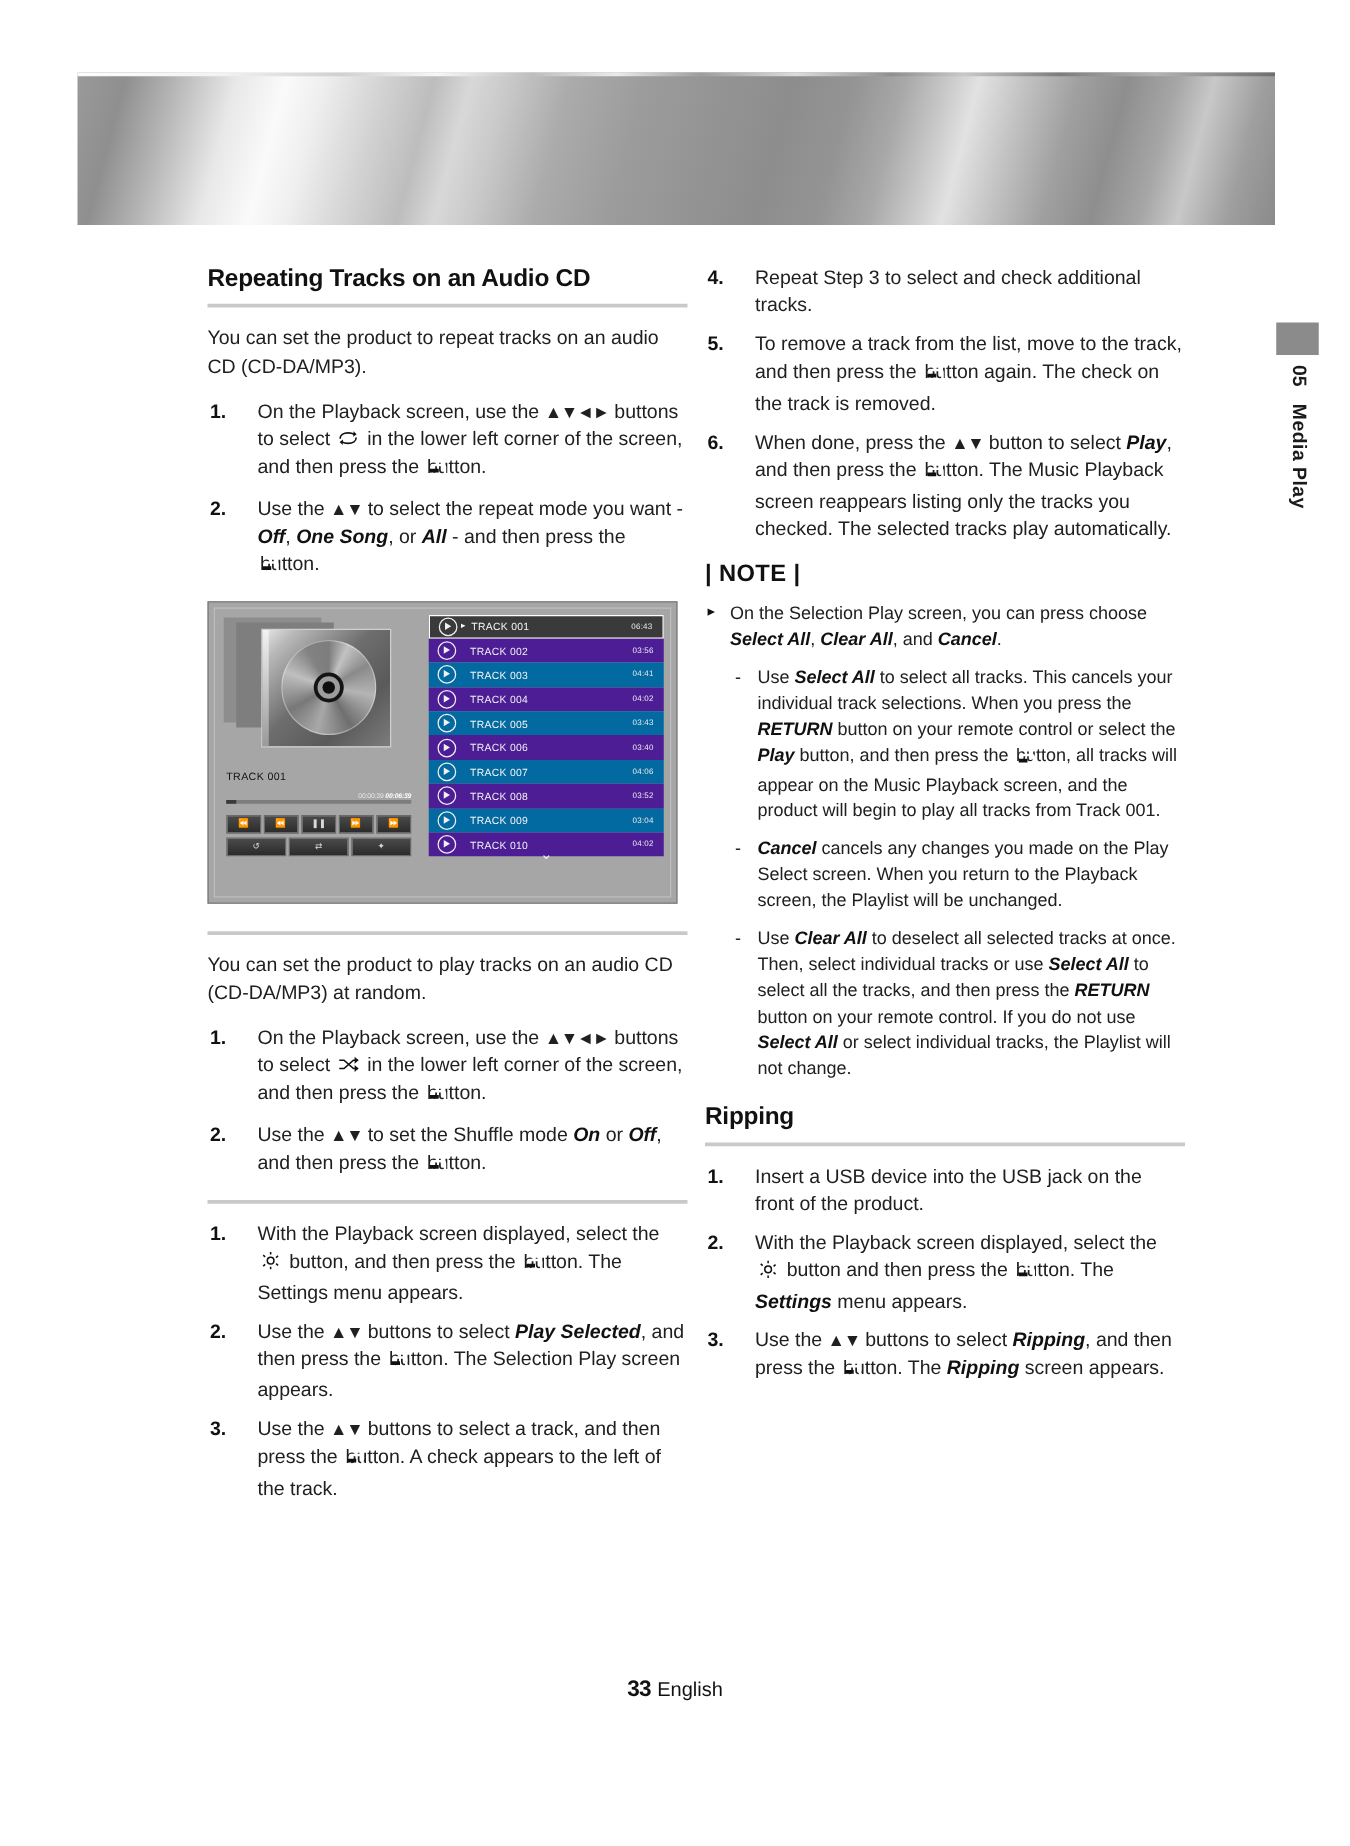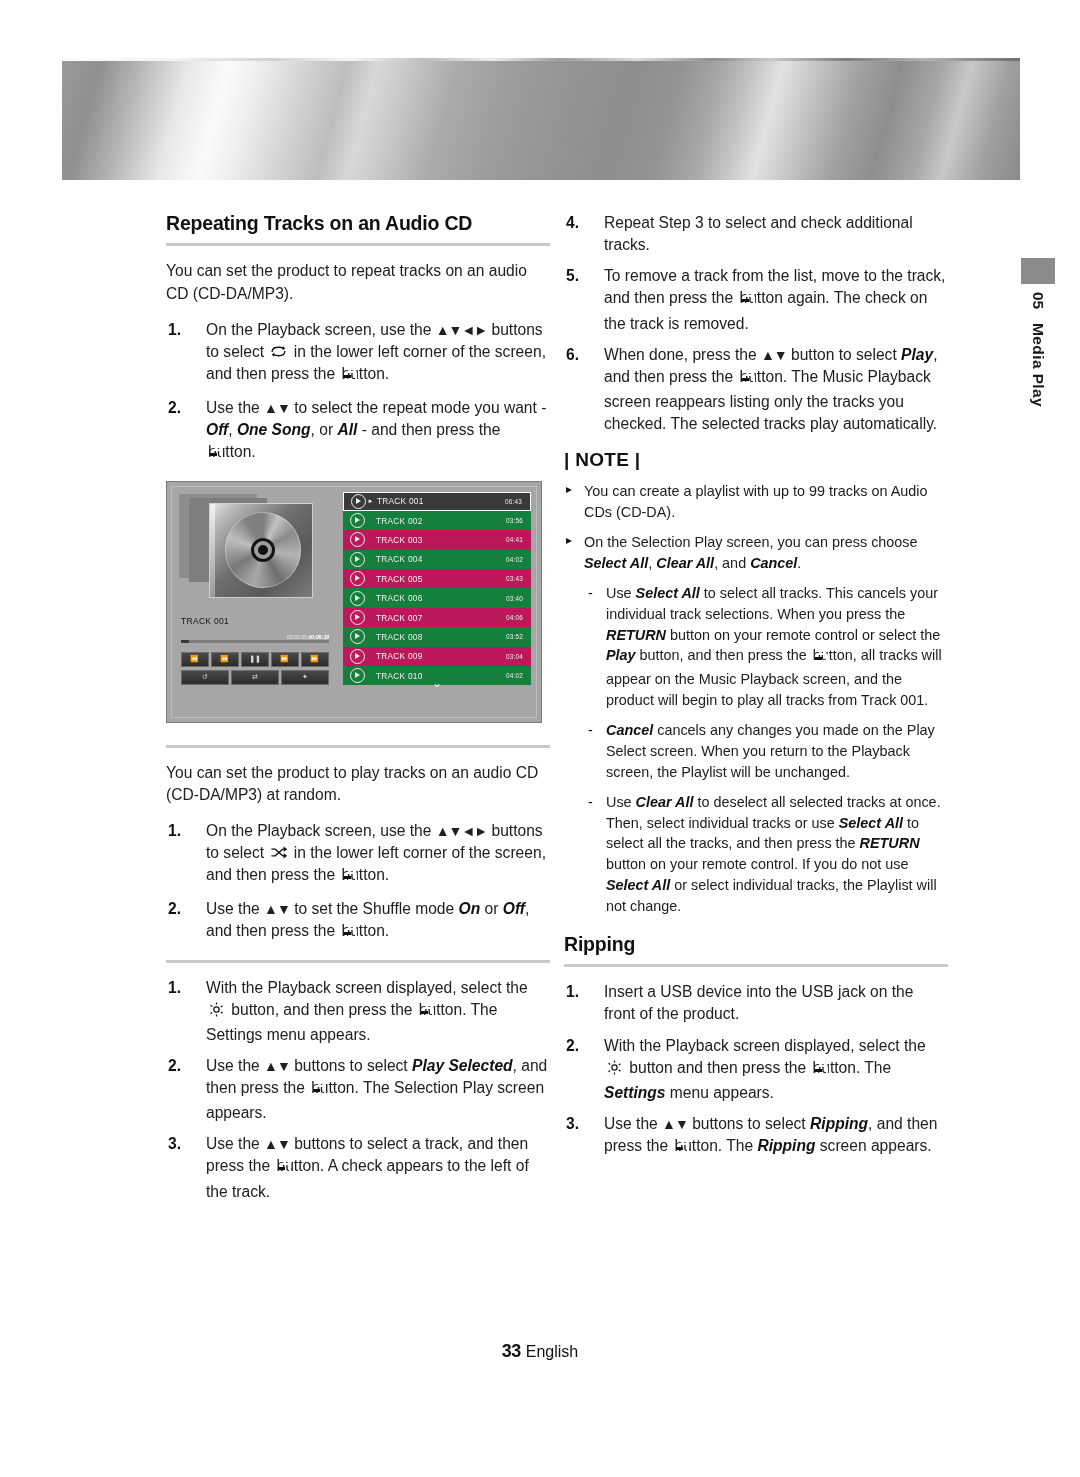--- a/index.html
+++ b/index.html
@@ -324,22 +324,22 @@
     width: 188px;
     background: #a6a6a6;
   }
   .track-row {
     height: 19.4px;
     display: flex;
     align-items: center;
     position: relative;
     box-sizing: border-box;
   }
-  .track-row.odd  { background: #15803d; }
-  .track-row.even { background: #be185d; }
+  .track-row.odd  { background: #4c1d95; }
+  .track-row.even { background: #0369a1; }
   .track-row.sel  { background: #3a3a3a; border: 1.5px solid #ffffff; }
   .track-row .pico {
     width: 13px; height: 13px; margin-left: 7px; flex: 0 0 auto;
     border-radius: 50%;
     border: 1.3px solid #f0f0f0;
     position: relative;
   }
   .track-row .pico::after {
     content: "";
     position: absolute; left: 4px; top: 3px;
@@ -583,23 +583,20 @@
     </li>
     <li>
       <span class="num">6.</span>
       <span>When done, press the </span><span class="ico-arrows">▲▼</span><span> button to select </span><b>Play</b><span>, and then press the </span><span class="ico-enter"></span><span> button. The Music Playback screen reappears listing only the tracks you checked. The selected tracks play automatically.</span>
     </li>
   </ol>
 
   <div class="note-head">| NOTE |</div>
   <ul class="note-list">
     <li>
-      <span>You can create a playlist with up to 99 tracks on Audio CDs (CD-DA).</span>
-    </li>
-    <li>
       <span>On the Selection Play screen, you can press choose </span><b>Select All</b><span>, </span><b>Clear All</b><span>, and </span><b>Cancel</b><span>.</span>
 
       <ul class="sub-list">
         <li>
           <span>Use </span><b>Select All</b><span> to select all tracks. This cancels your individual track selections. When you press the </span><b>RETURN</b><span> button on your remote control or select the </span><b>Play</b><span> button, and then press the </span><span class="ico-enter"></span><span> button, all tracks will appear on the Music Playback screen, and the product will begin to play all tracks from Track 001.</span>
         </li>
         <li>
           <b>Cancel</b><span> cancels any changes you made on the Play Select screen. When you return to the Playback screen, the Playlist will be unchanged.</span>
         </li>
         <li>

